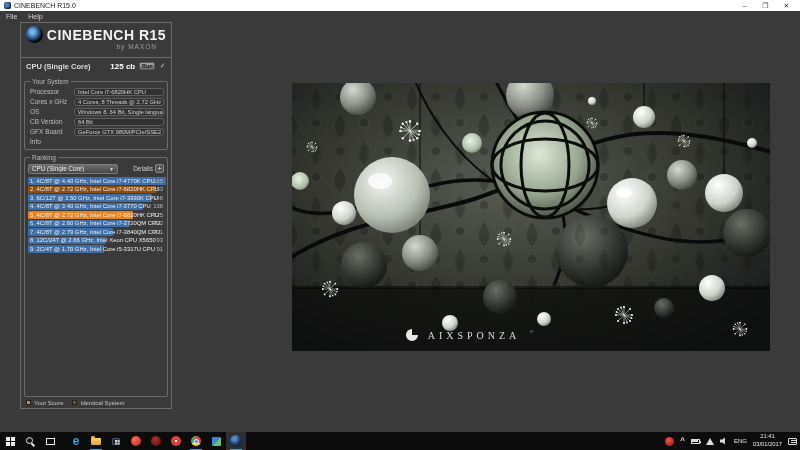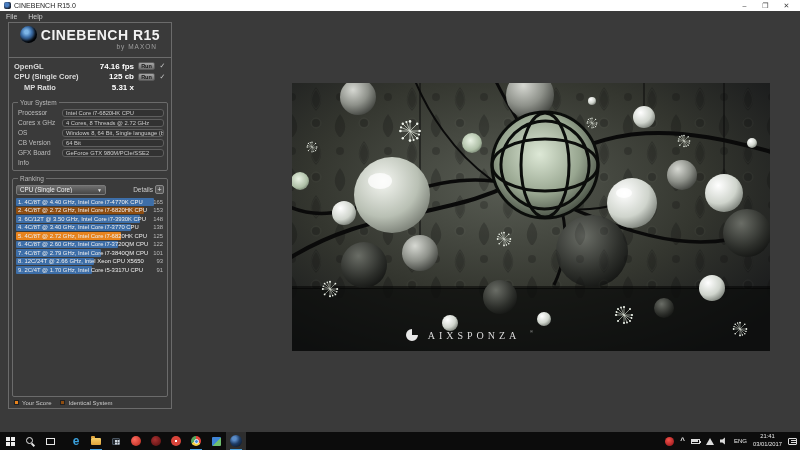--- a/index.html
+++ b/index.html
@@ -15,21 +15,21 @@
   .title-text { font-size:7px; color:#222; flex:1; }
   .win-controls { display:flex; gap:2px; }
   .win-btn { width:19px; text-align:center; font-size:7px; color:#444; line-height:11px; }
 
   
   .menubar { position:absolute; top:11px; left:0; right:0; height:11px; background:#3a3a3a;
              display:flex; align-items:center; gap:11px; padding-left:6px; }
   .menu-item { font-size:7px; color:#cfcfcf; }
 
   
-  .sidebar { position:absolute; left:8px; top:22px; width:164px; height:387px;
+  .sidebar { position:absolute; left:20px; top:22px; width:152px; height:387px;
              border:1px solid #6b6b6b; display:flex; flex-direction:column; }
   .logo-block { height:35px; border-bottom:1px solid #6b6b6b; padding-top:3px; }
   .logo-row { display:flex; align-items:center; justify-content:center; gap:4px; }
   .cb-logo { width:17px; height:17px; border-radius:50%;
              background:radial-gradient(circle at 38% 35%, #7db6e8 0 12%, #3c6ea8 35%, #131a26 80%);
              box-shadow:inset -2px -2px 3px #000; }
   .cb-title { font-size:14px; font-weight:bold; color:#f2f2f2; letter-spacing:0.5px; }
   .cb-byline { text-align:right; font-size:6.5px; color:#9f9f9f; letter-spacing:1px; padding-right:14px; }
 
   .results { padding:3px 4px 2px 5px; }
@@ -169,42 +169,30 @@
   <div class="sidebar">
     <div class="logo-block">
       <div class="logo-row">
         <div class="cb-logo"></div>
         <div class="cb-title">CINEBENCH R15</div>
       </div>
       <div class="cb-byline">by MAXON</div>
     </div>
 
     <div class="results">
-  <div class="res-row">
-    <span class="res-label">OpenGL</span>
-    <span class="res-value">74.16 fps</span>
-    <span class="run-btn">Run</span>
-    <span class="res-check">✓</span>
-  </div>
 
 
 
   <div class="res-row">
     <span class="res-label">CPU (Single Core)</span>
     <span class="res-value">125 cb</span>
     <span class="run-btn">Run</span>
     <span class="res-check">✓</span>
   </div>
 
-  <div class="res-row indent">
-    <span class="res-label">MP Ratio</span>
-    <span class="res-value">5.31 x</span>
-    <span class="run-btn" style="visibility: hidden;">Run</span>
-    <span class="res-check" style="visibility: hidden;">✓</span>
-  </div>
 </div>
 
     <div class="group">
       <div class="group-label">Your System</div>
       <div class="sys-rows">
   <div class="sys-row">
     <span class="sys-label">Processor</span>
     <span class="sys-field">Intel Core i7-6820HK CPU</span>
   </div>
 

